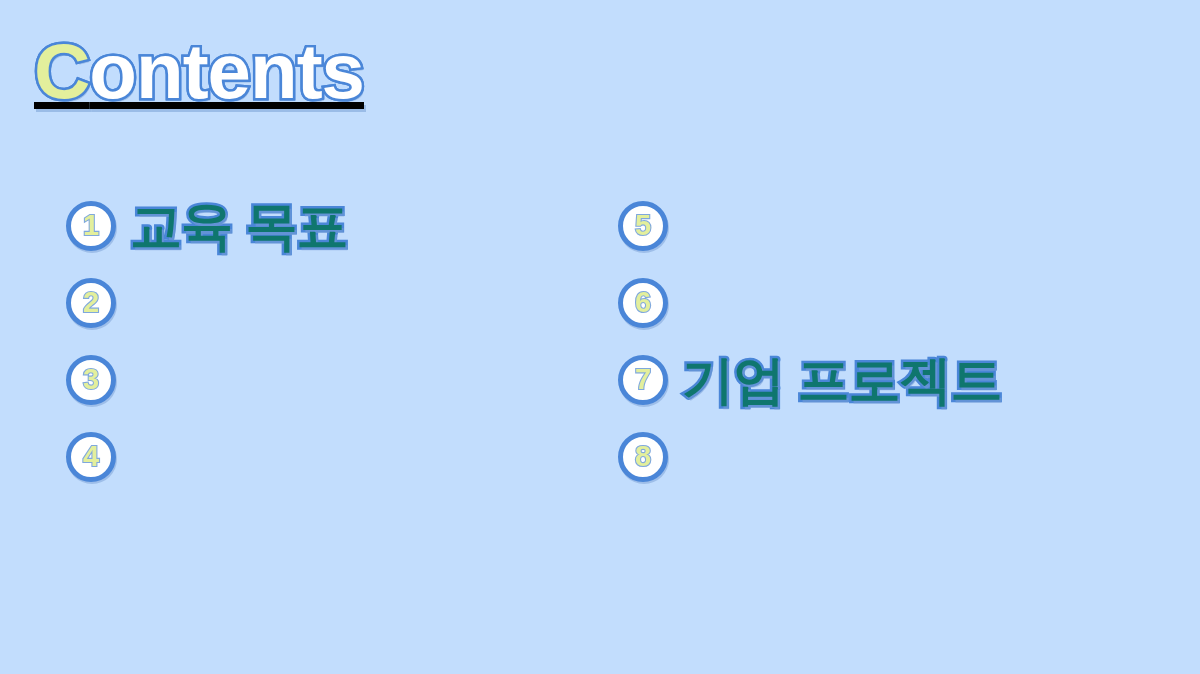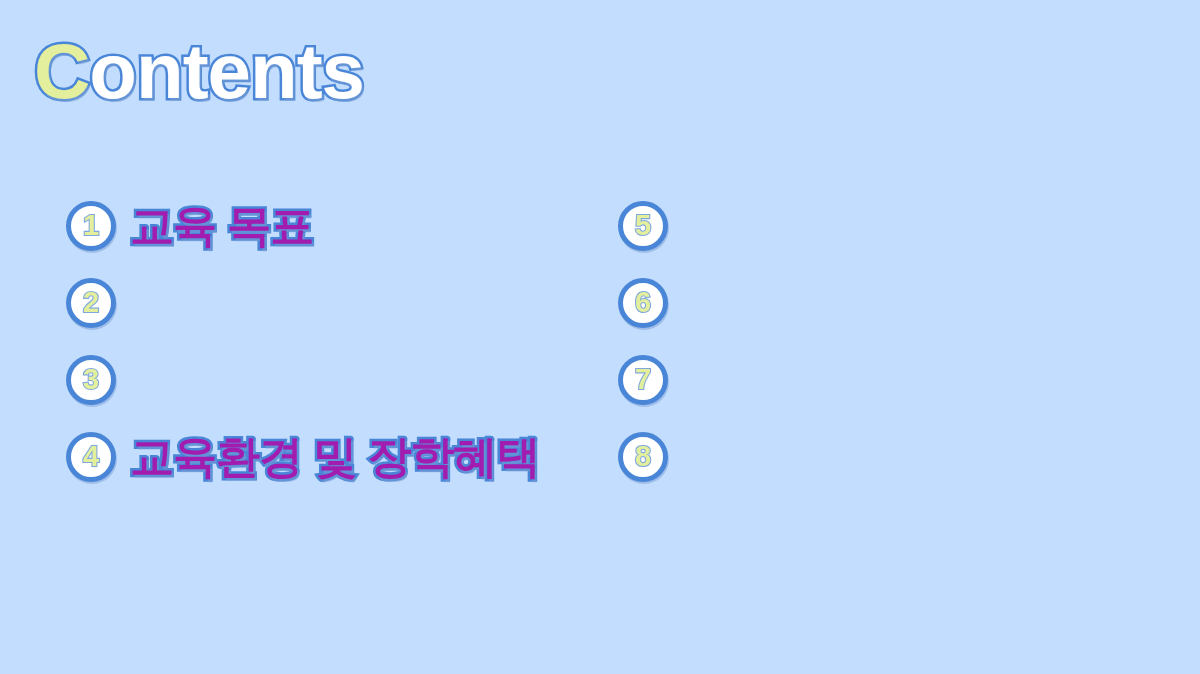--- a/index.html
+++ b/index.html
@@ -22,20 +22,21 @@
     overflow: hidden;
   }
 
   
   #title-block {
     position: absolute;
     left: 34px;
     top: 28px;
     width: 600px;
     height: 90px;
+    text-decoration: underline;
   }
 
   #slide-title {
     font-size: 78px;
     line-height: 86px;
     font-weight: bold;
     letter-spacing: -1px;
     white-space: nowrap;
     color: #ffffff;
     -webkit-text-stroke: 5px #4a86d8;
@@ -94,26 +95,26 @@
     font-weight: bold;
     color: #e3ef9c;
     -webkit-text-stroke: 2.2px #7fa8dd;
     paint-order: stroke fill;
     position: relative;
     top: -1px;
   }
 
   
   .toc-label {
-    font-size: 44px;
+    font-size: 52px;
     line-height: 52px;
     font-weight: bold;
     letter-spacing: -1px;
     white-space: nowrap;
-    color: #a21caf;
+    color: #0f766e;
     -webkit-text-stroke: 5px #4a86d8;
     paint-order: stroke fill;
     text-shadow: 2px 3px 0 rgba(122,160,214,0.5);
   }
 </style>
 </head>
 <body>
 
 <div id="slide">
 
@@ -141,21 +142,20 @@
       <div class="toc-item">
         <div class="num-badge">
           <span class="num">3</span>
         </div>
       </div>
 
       <div class="toc-item">
         <div class="num-badge">
           <span class="num">4</span>
         </div>
-        <span class="toc-label">교육환경 및 장학혜택</span>
       </div>
 
     </div>
 
     <div class="column" id="column-right">
 
       <div class="toc-item">
         <div class="num-badge">
           <span class="num">5</span>
         </div>
@@ -164,20 +164,21 @@
       <div class="toc-item">
         <div class="num-badge">
           <span class="num">6</span>
         </div>
       </div>
 
       <div class="toc-item">
         <div class="num-badge">
           <span class="num">7</span>
         </div>
+        <span class="toc-label">기업 프로젝트</span>
       </div>
 
       <div class="toc-item">
         <div class="num-badge">
           <span class="num">8</span>
         </div>
       </div>
 
     </div>
 

